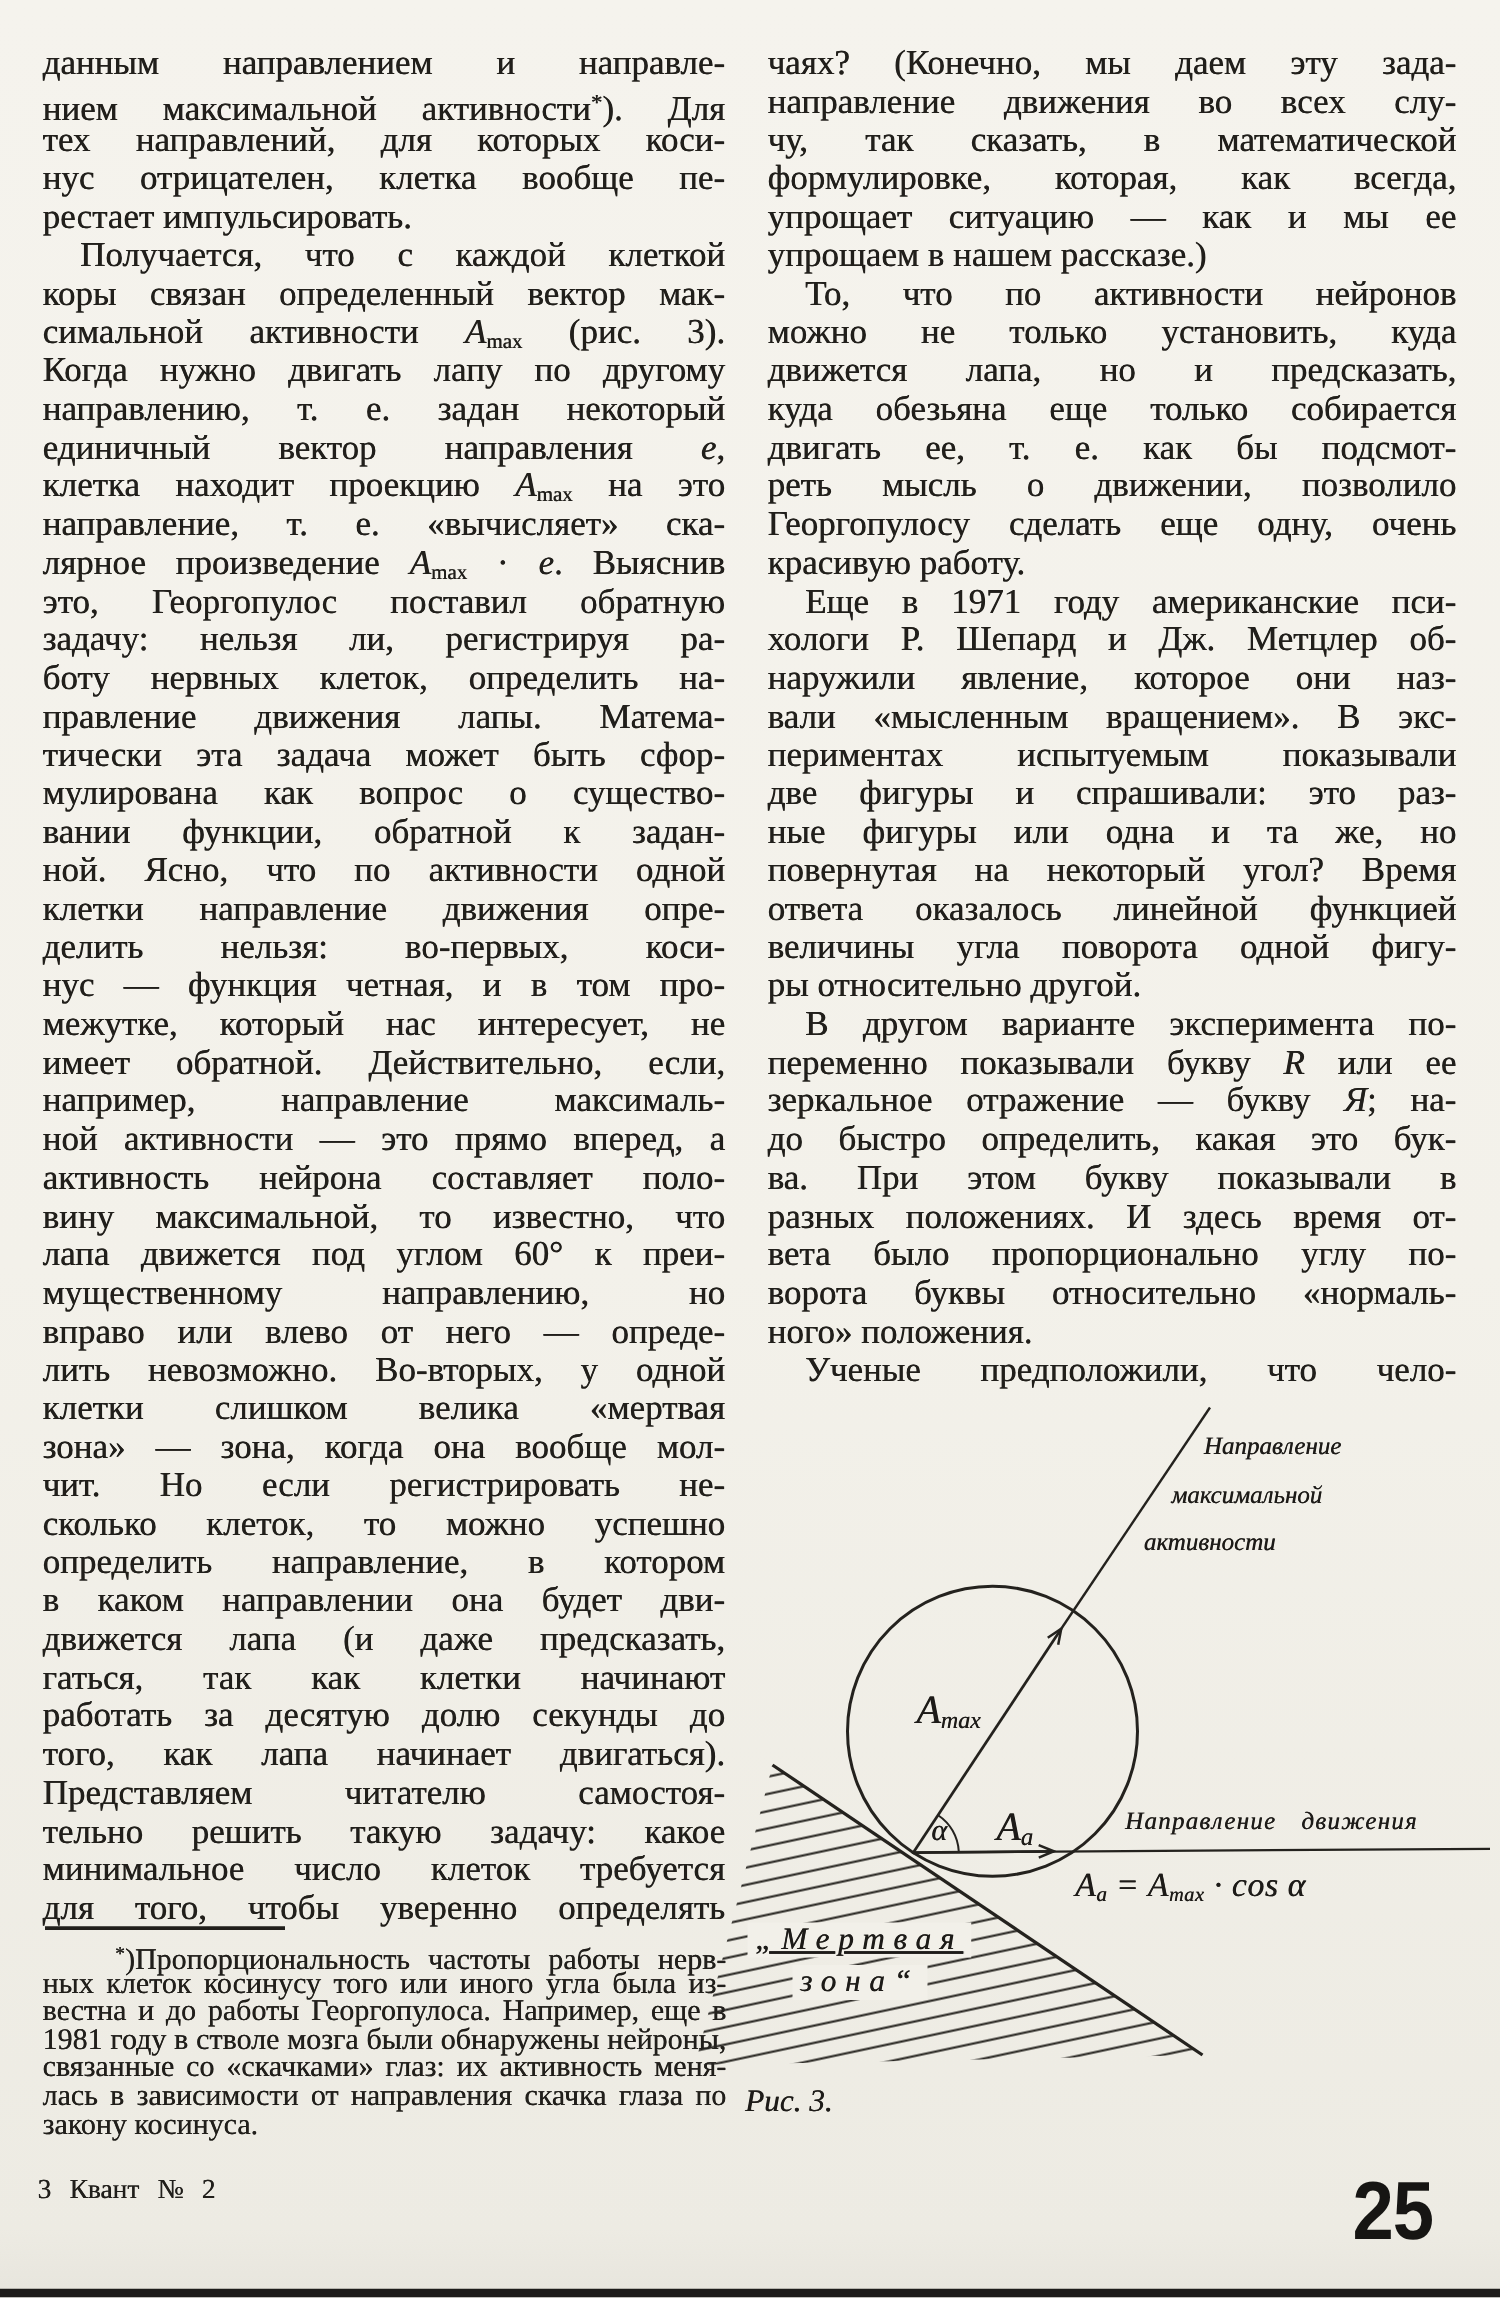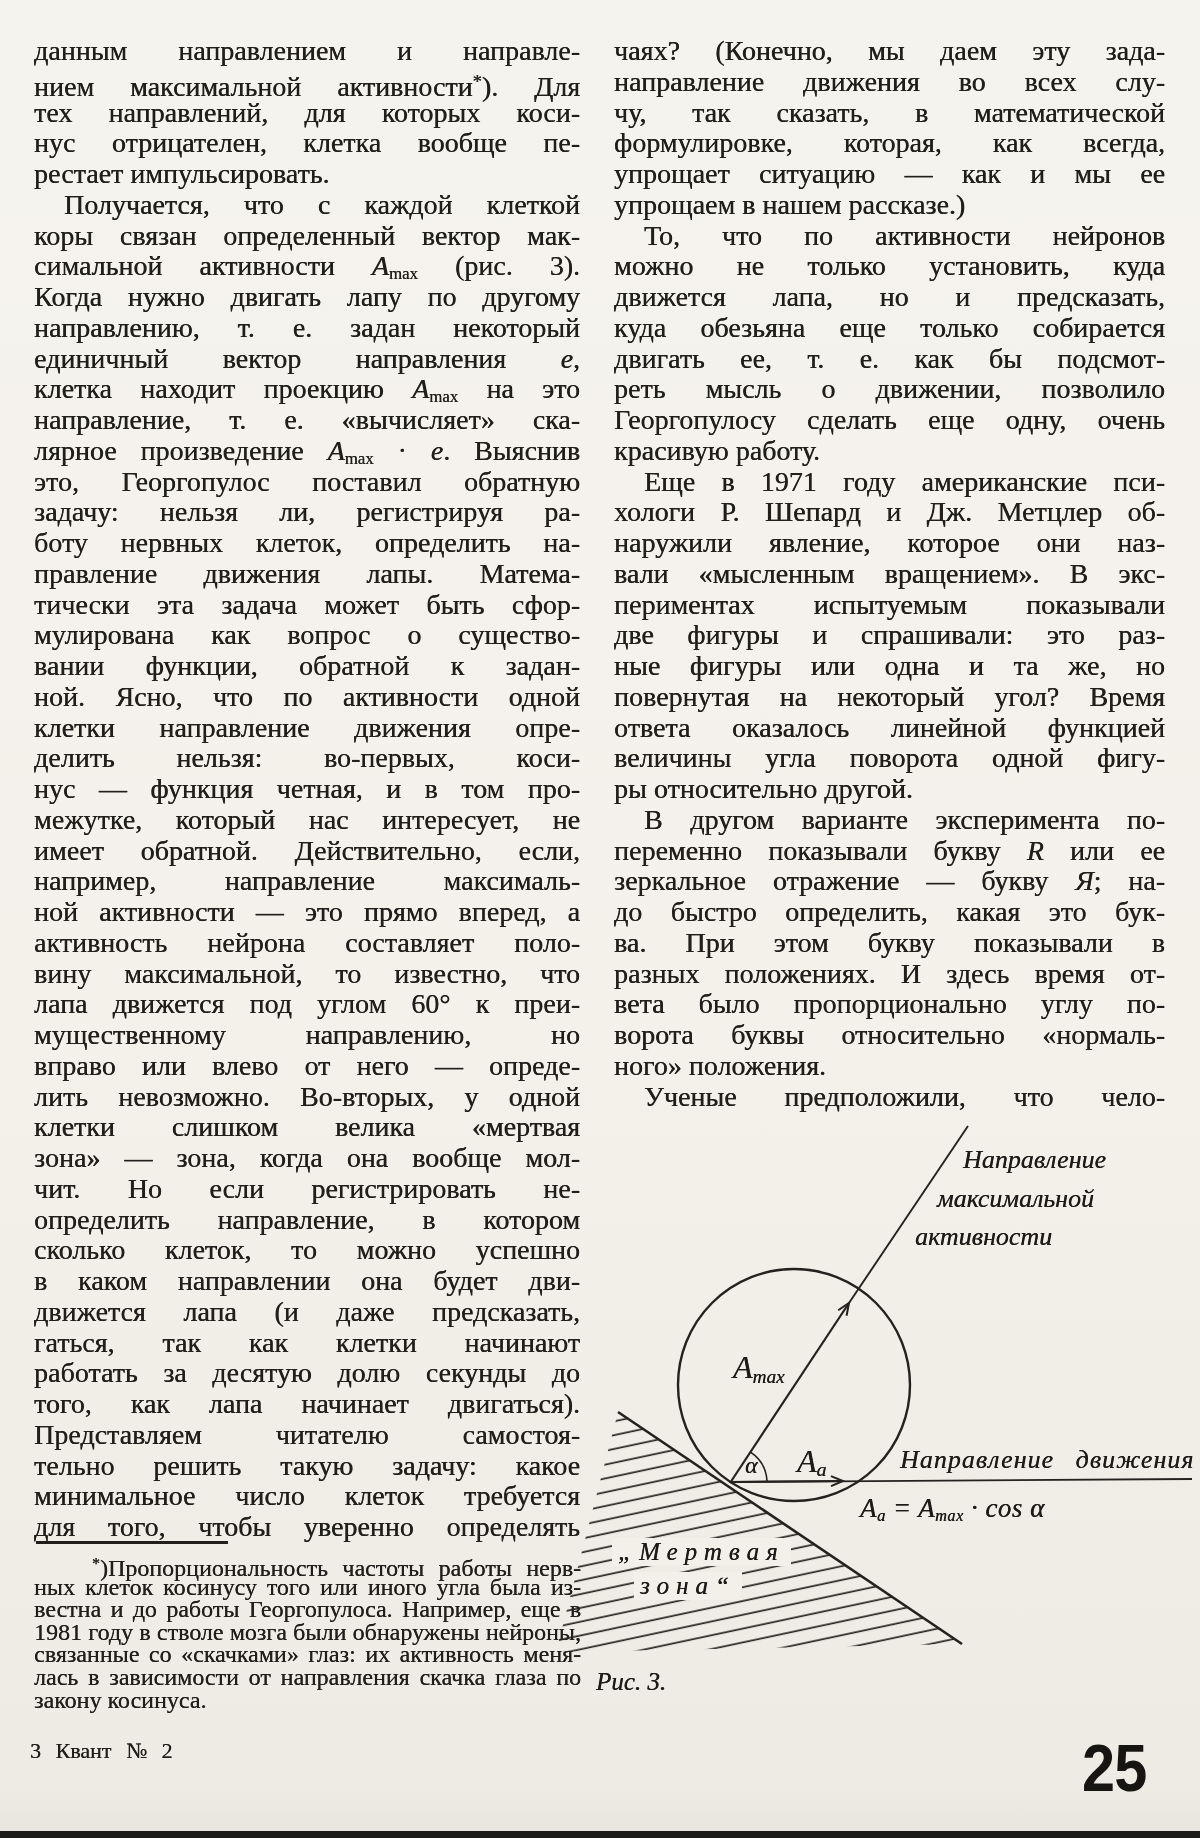--- a/index.html
+++ b/index.html
@@ -22,21 +22,21 @@
   .sg-i{font-style:italic;}
   .sg-si{font-style:italic;font-size:0.62em;vertical-align:-0.22em;letter-spacing:0;}
   .sg-sub{font-size:0.60em;vertical-align:-0.24em;}
   .sg-sup{font-size:0.66em;vertical-align:0.45em;}
   .footnote-rule{position:absolute;left:36px;top:1541px;width:192px;height:3px;background:#211f1b;}
   .footnote{position:absolute;left:34px;top:1553px;width:547px;}
   .footnote .line{font-size:24px;line-height:22.6px;height:22.6px;text-shadow:0.25px 0 0 currentColor;}
   .footnote .line.in{text-indent:58px;}
   .figure-svg{position:absolute;left:520px;top:1060px;width:680px;height:660px;}
   .fig-label{
-    position:absolute;font-style:italic;font-size:26px;line-height:1.1;
+    position:absolute;font-style:italic;font-size:20px;line-height:1.1;
     white-space:nowrap;color:#1d1b18;text-shadow:0.3px 0 0 currentColor;
   }
   .fig-dirmove{word-spacing:14px;letter-spacing:1px;}
   .fig-formula{font-size:27px;letter-spacing:0.5px;}
   .fig-dead{letter-spacing:7px;background:#f2f0e9;padding:0 6px;font-size:25px;}
   .fig-alpha{font-size:24px;}
   .fig-amax,.fig-aa{font-size:32px;}
   .fig-caption{position:absolute;left:596px;top:1668px;font-style:italic;font-size:25px;
     color:#1d1b18;text-shadow:0.3px 0 0 currentColor;}
   .footer-left{
@@ -86,22 +86,22 @@
     <div class="line"><span>ной активности — это прямо вперед, а</span></div>
     <div class="line"><span>активность нейрона составляет поло-</span></div>
     <div class="line"><span>вину максимальной, то известно, что</span></div>
     <div class="line"><span>лапа движется под углом 60° к преи-</span></div>
     <div class="line"><span>мущественному направлению, но</span></div>
     <div class="line"><span>вправо или влево от него — опреде-</span></div>
     <div class="line"><span>лить невозможно. Во-вторых, у одной</span></div>
     <div class="line"><span>клетки слишком велика «мертвая</span></div>
     <div class="line"><span>зона» — зона, когда она вообще мол-</span></div>
     <div class="line"><span>чит. Но если регистрировать не-</span></div>
+    <div class="line"><span>сколько клеток, то можно успешно</span></div>
     <div class="line"><span>определить направление, в котором</span></div>
-    <div class="line"><span>сколько клеток, то можно успешно</span></div>
     <div class="line"><span>в каком направлении она будет дви-</span></div>
     <div class="line"><span>движется лапа (и даже предсказать,</span></div>
     <div class="line"><span>гаться, так как клетки начинают</span></div>
     <div class="line"><span>работать за десятую долю секунды до</span></div>
     <div class="line"><span>того, как лапа начинает двигаться).</span></div>
     <div class="line"><span>Представляем читателю самостоя-</span></div>
     <div class="line"><span>тельно решить такую задачу: какое</span></div>
     <div class="line"><span>минимальное число клеток требуется</span></div>
     <div class="line"><span>для того, чтобы уверенно определять</span></div>
   </div>
@@ -183,19 +183,19 @@
 </svg>
 
 <div class="fig-label" style="left:963px;top:1146px;">Направление</div>
 <div class="fig-label" style="left:937px;top:1185px;">максимальной</div>
 <div class="fig-label" style="left:915px;top:1223px;text-align:right;">активности</div>
 <div class="fig-label fig-dirmove" style="left:900px;top:1446px;">Направление движения</div>
 <div class="fig-label fig-amax" style="left:733px;top:1350px;"><span class="sg-i">A</span><span class="sg-sub">max</span></div>
 <div class="fig-label fig-aa" style="left:797px;top:1444px;"><span class="sg-i">A</span><span class="sg-si">a</span></div>
 <div class="fig-label fig-alpha" style="left:745px;top:1452px;">α</div>
 <div class="fig-label fig-formula" style="left:860px;top:1494px;"><span class="sg-i">A</span><span class="sg-si">a</span><span> = </span><span class="sg-i">A</span><span class="sg-sub">max</span><span> · cos </span><span class="sg-i">α</span></div>
-<div class="fig-label fig-dead" style="left:612px;top:1538px;">„Мертвая</div>
+<div class="fig-label fig-dead" style="left:598px;top:1538px;text-decoration:underline;">„Мертвая</div>
 <div class="fig-label fig-dead" style="left:634px;top:1572px;">зона“</div>
 <div class="fig-caption">Рис. 3.</div>
 
 <div class="footer-left">3  Квант  №  2</div>
 <div class="page-number">25</div>
 <div class="bottom-bar"></div>
 
 </body></html>

